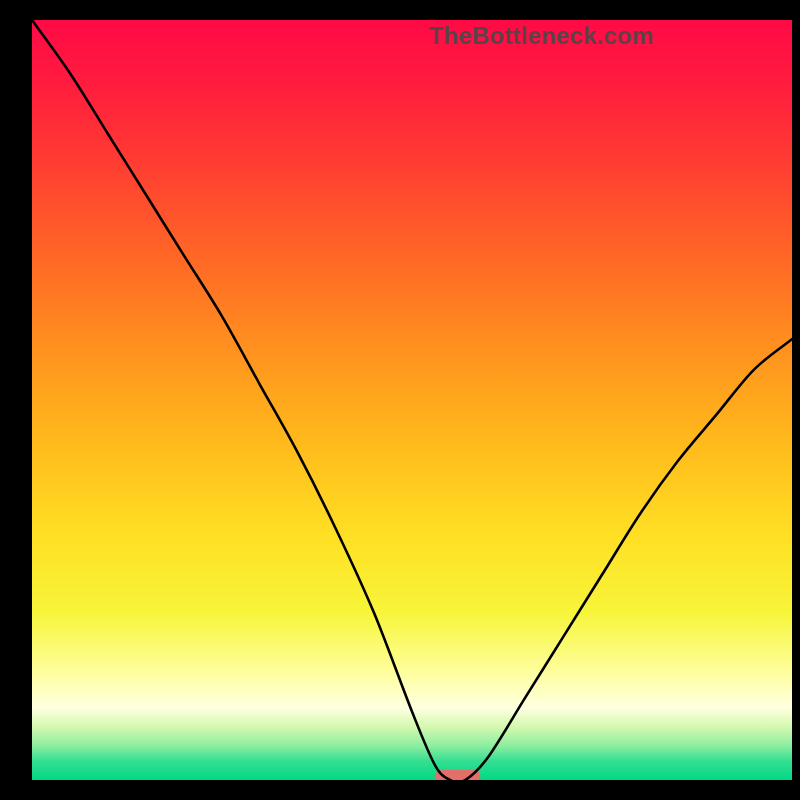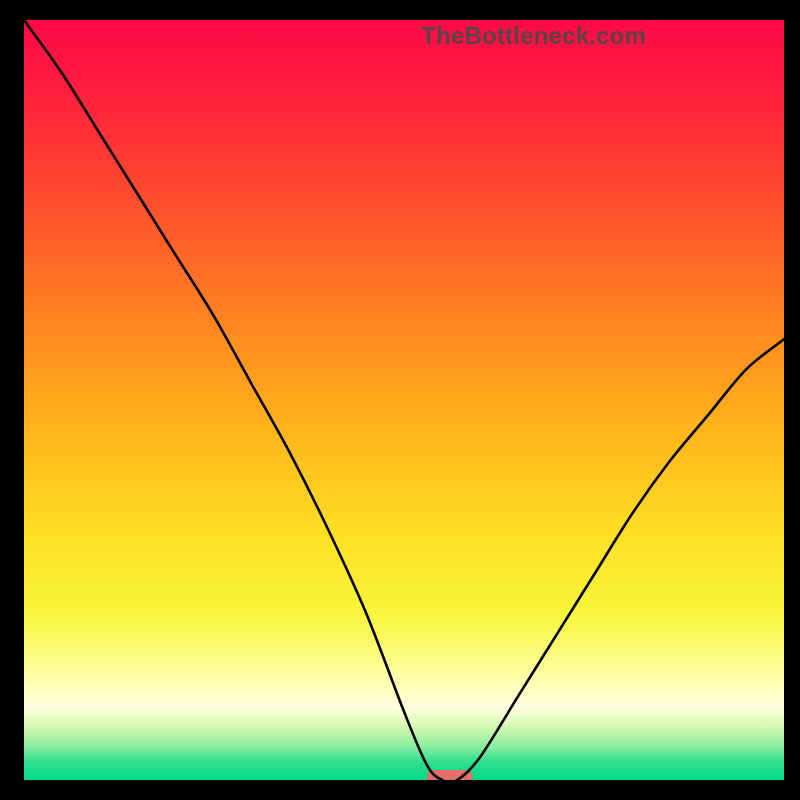--- a/index.html
+++ b/index.html
@@ -11,21 +11,21 @@
     overflow: hidden;
   }
   .frame {
     position: relative;
     width: 800px;
     height: 800px;
     background: #000;
   }
   .plot-area {
     position: absolute;
-    left: 24px;
+    left: 32px;
     top: 20px;
     width: 632px;
     height: 760px;
     text-align: right;
   }
   .watermark {
     position: absolute;
     top: 2px;
     right: 10px;
     font-family: Arial, Helvetica, sans-serif;

